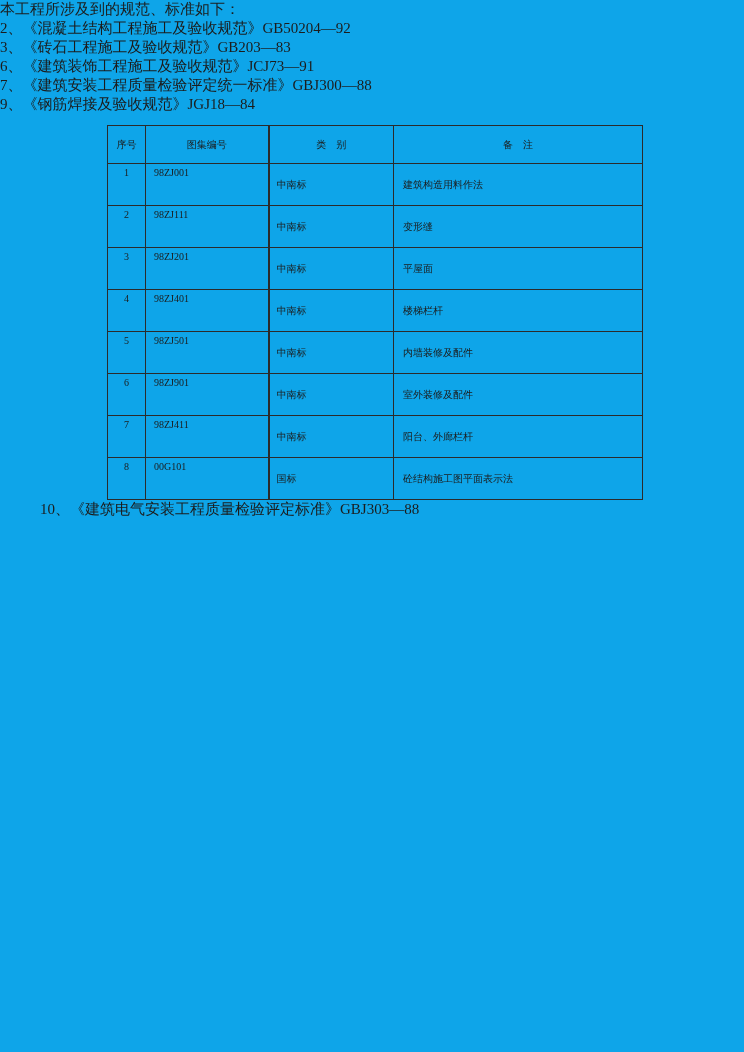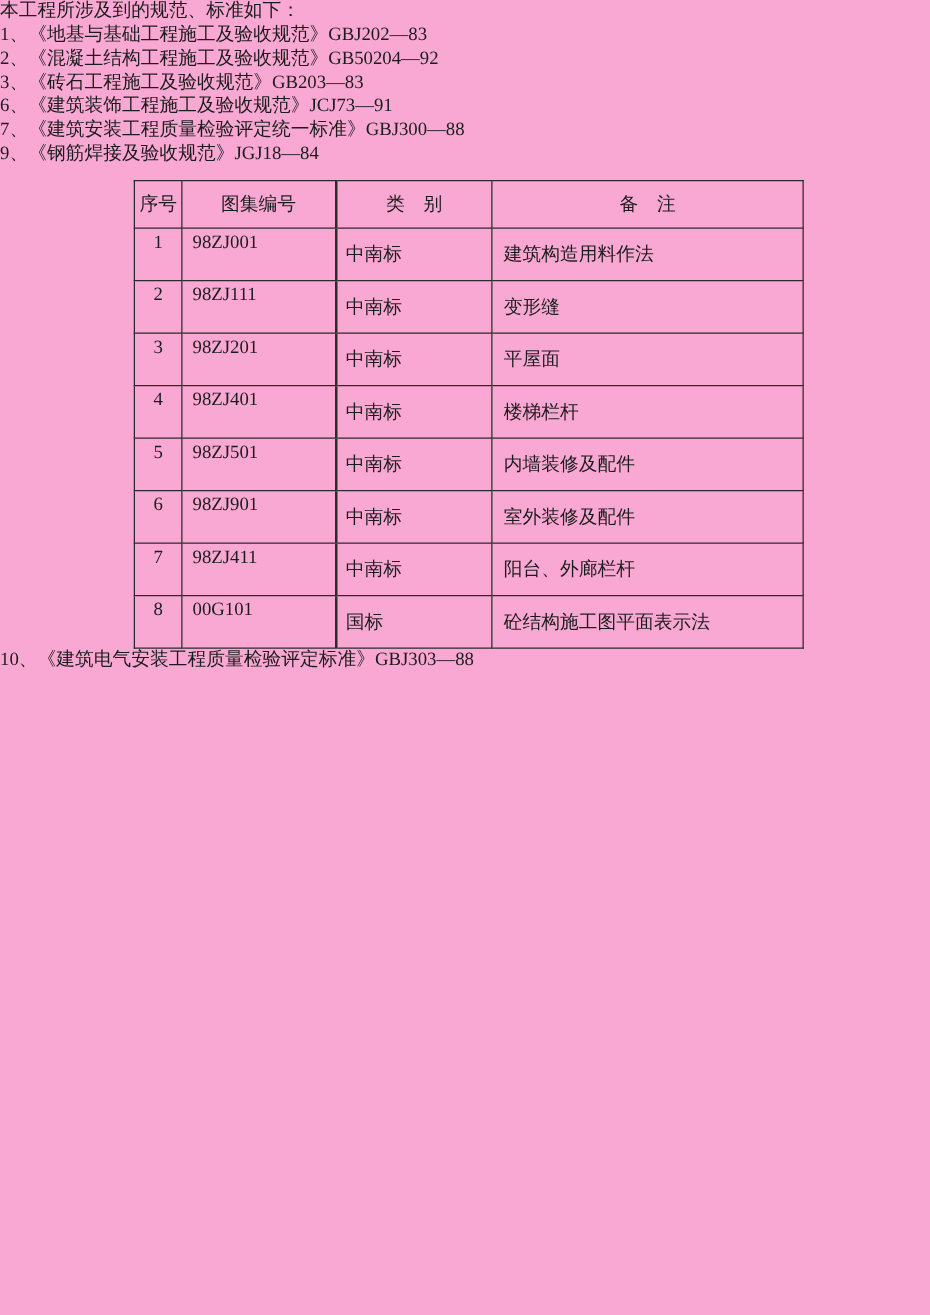--- a/index.html
+++ b/index.html
@@ -4,43 +4,43 @@
 <style>
   html, body {
     margin: 0;
     padding: 0;
     background: #ffffff;
   }
   .page {
     position: relative;
     width: 744px;
     height: 1052px;
-    background: #f9a8d4;
+    background: #0ea5e9;
     color: #1c1c1c;
     font-family: "Liberation Serif", "DejaVu Serif", serif;
     font-size: 15px;
     overflow: hidden;
   }
   .page p {
     margin: 0;
     line-height: 19px;
     white-space: nowrap;
   }
   .intro   { margin: 100px 0 0 112px; }
   .heading { margin: 20px 0 0 142px; }
   .std     { margin: 20px 0 0 142px; }
-  .std-after-first { margin: 15px 0 0 138px; }
+  .std-after-first { margin: 15px 0 0 138px; padding-left: 40px; }
   .std-after       { margin: 19px 0 0 138px; }
 
   table.codes {
     border-collapse: collapse;
     table-layout: fixed;
     width: 535px;
     margin: 11px 0 0 107px;
-    font-size: 15px;
+    font-size: 10px;
     color: #1c1c1c;
   }
   table.codes th, table.codes td {
     border: 1px solid #2b2b2b;
     font-weight: normal;
     overflow: hidden;
     white-space: nowrap;
   }
   table.codes th {
     height: 37px;
@@ -70,21 +70,20 @@
   .bl-thick { border-left-width: 2px !important; }
 </style>
 </head>
 <body>
 
 <div class="page">
 
   <p class="intro">本工程所涉及到的规范、标准如下：</p>
 
 
-  <p class="std">1、《地基与基础工程施工及验收规范》GBJ202—83</p>
   <p class="std">2、《混凝土结构工程施工及验收规范》GB50204—92</p>
   <p class="std">3、《砖石工程施工及验收规范》GB203—83</p>
   <p class="std">6、《建筑装饰工程施工及验收规范》JCJ73—91</p>
   <p class="std">7、《建筑安装工程质量检验评定统一标准》GBJ300—88</p>
   <p class="std">9、《钢筋焊接及验收规范》JGJ18—84</p>
 
   <table class="codes">
     <colgroup>
       <col style="width:38px">
       <col style="width:123px">

